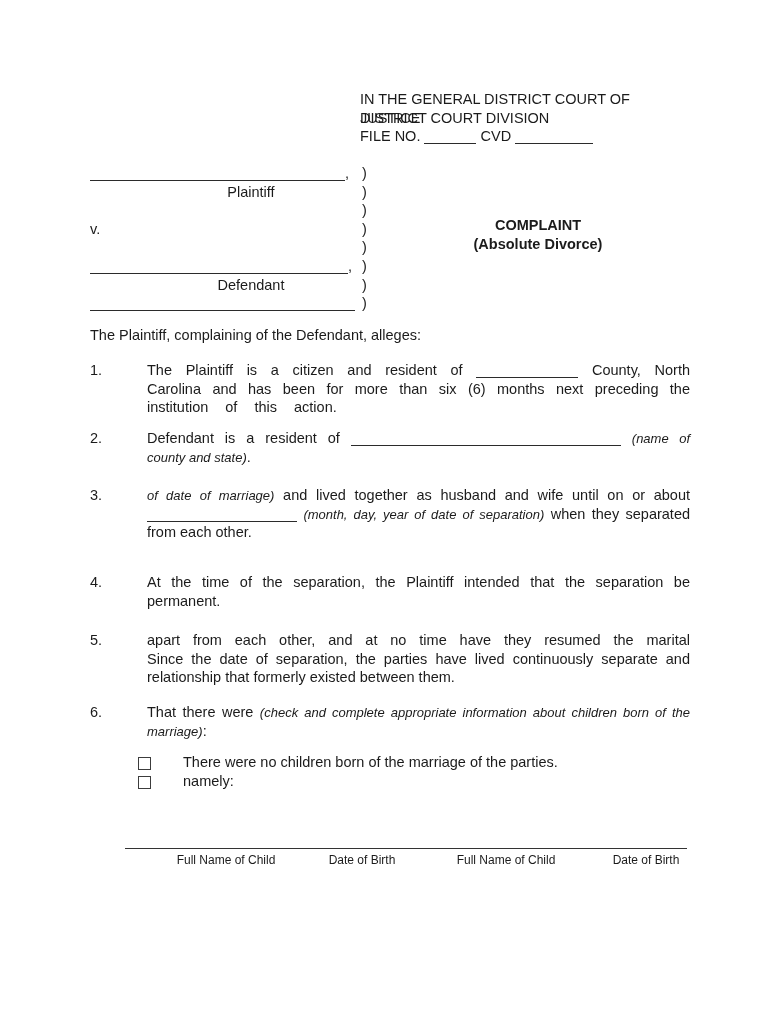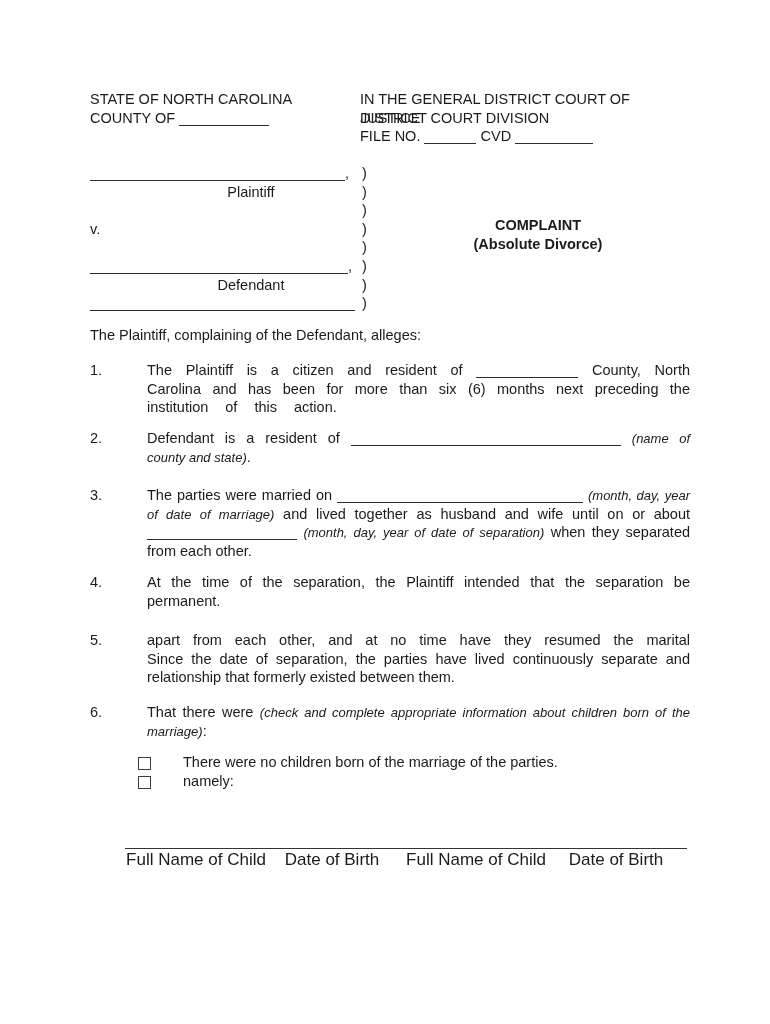--- a/index.html
+++ b/index.html
@@ -21,31 +21,27 @@
   .paren{position:absolute;left:272px;top:0;}
   
   .item{width:591px;}
   .num{position:absolute;left:0;top:0;}
   .itx{margin-left:57px;width:543px;}
   
   .cbrow{display:flex;align-items:center;}
   .cb{flex:0 0 13px;width:13px;height:13px;border:1.5px solid #3c3c3c;box-sizing:border-box;margin-top:3px;background:#fff;}
   .cbtext{margin-left:32px;flex:1;}
   
-  .tlabel{position:absolute;transform:translateX(-50%);font-size:17px;white-space:nowrap;}
+  .tlabel{position:absolute;transform:translateX(-50%);font-size:12px;white-space:nowrap;margin-left:30px;}
 </style>
 </head>
 <body>
 
 <div class="page">
 
-  <div class="abs" style="left:90px;top:90px;width:290px;">
-    <div class="line"><span>STATE OF NORTH CAROLINA</span></div>
-    <div class="line"><span>COUNTY OF</span> <span class="bl" style="width:90px;"></span></div>
-  </div>
 
   <div class="abs" style="left:360px;top:90px;width:330px;">
     <div class="line"><span>IN THE GENERAL DISTRICT COURT OF JUSTICE</span></div>
     <div class="line"><span>DISTRICT COURT DIVISION</span></div>
     <div class="line"><span>FILE NO.</span> <span class="bl" style="width:52px;"></span> <span>CVD</span> <span class="bl" style="width:78px;"></span></div>
   </div>
 
   <div class="abs" style="left:90px;top:164px;width:300px;">
     <div class="crow"><span class="bl" style="width:255px;"></span><span>,</span><span class="paren">)</span></div>
     <div class="crow">
@@ -89,21 +85,20 @@
     <span class="num">2.</span>
     <div class="itx">
       <div class="line j"><span>Defendant is a resident of</span> <span class="bl" style="width:270px;"></span> <span class="it">(name of</span></div>
       <div class="line"><span class="it">county and state)</span><span>.</span></div>
     </div>
   </div>
 
   <div class="abs item" style="left:90px;top:486px;">
     <span class="num">3.</span>
     <div class="itx">
-      <div class="line j"><span>The parties were married on</span> <span class="bl" style="width:246px;"></span> <span class="it">(month, day, year</span></div>
       <div class="line j"><span class="it">of date of marriage)</span> <span>and lived together as husband and wife until on or about</span></div>
       <div class="line j"><span class="bl" style="width:150px;"></span> <span class="it">(month, day, year of date of separation)</span> <span>when they separated</span></div>
       <div class="line"><span>from each other.</span></div>
     </div>
   </div>
 
   <div class="abs item" style="left:90px;top:573px;">
     <span class="num">4.</span>
     <div class="itx">
       <div class="line j"><span>At the time of the separation, the Plaintiff intended that the separation be</span></div>

